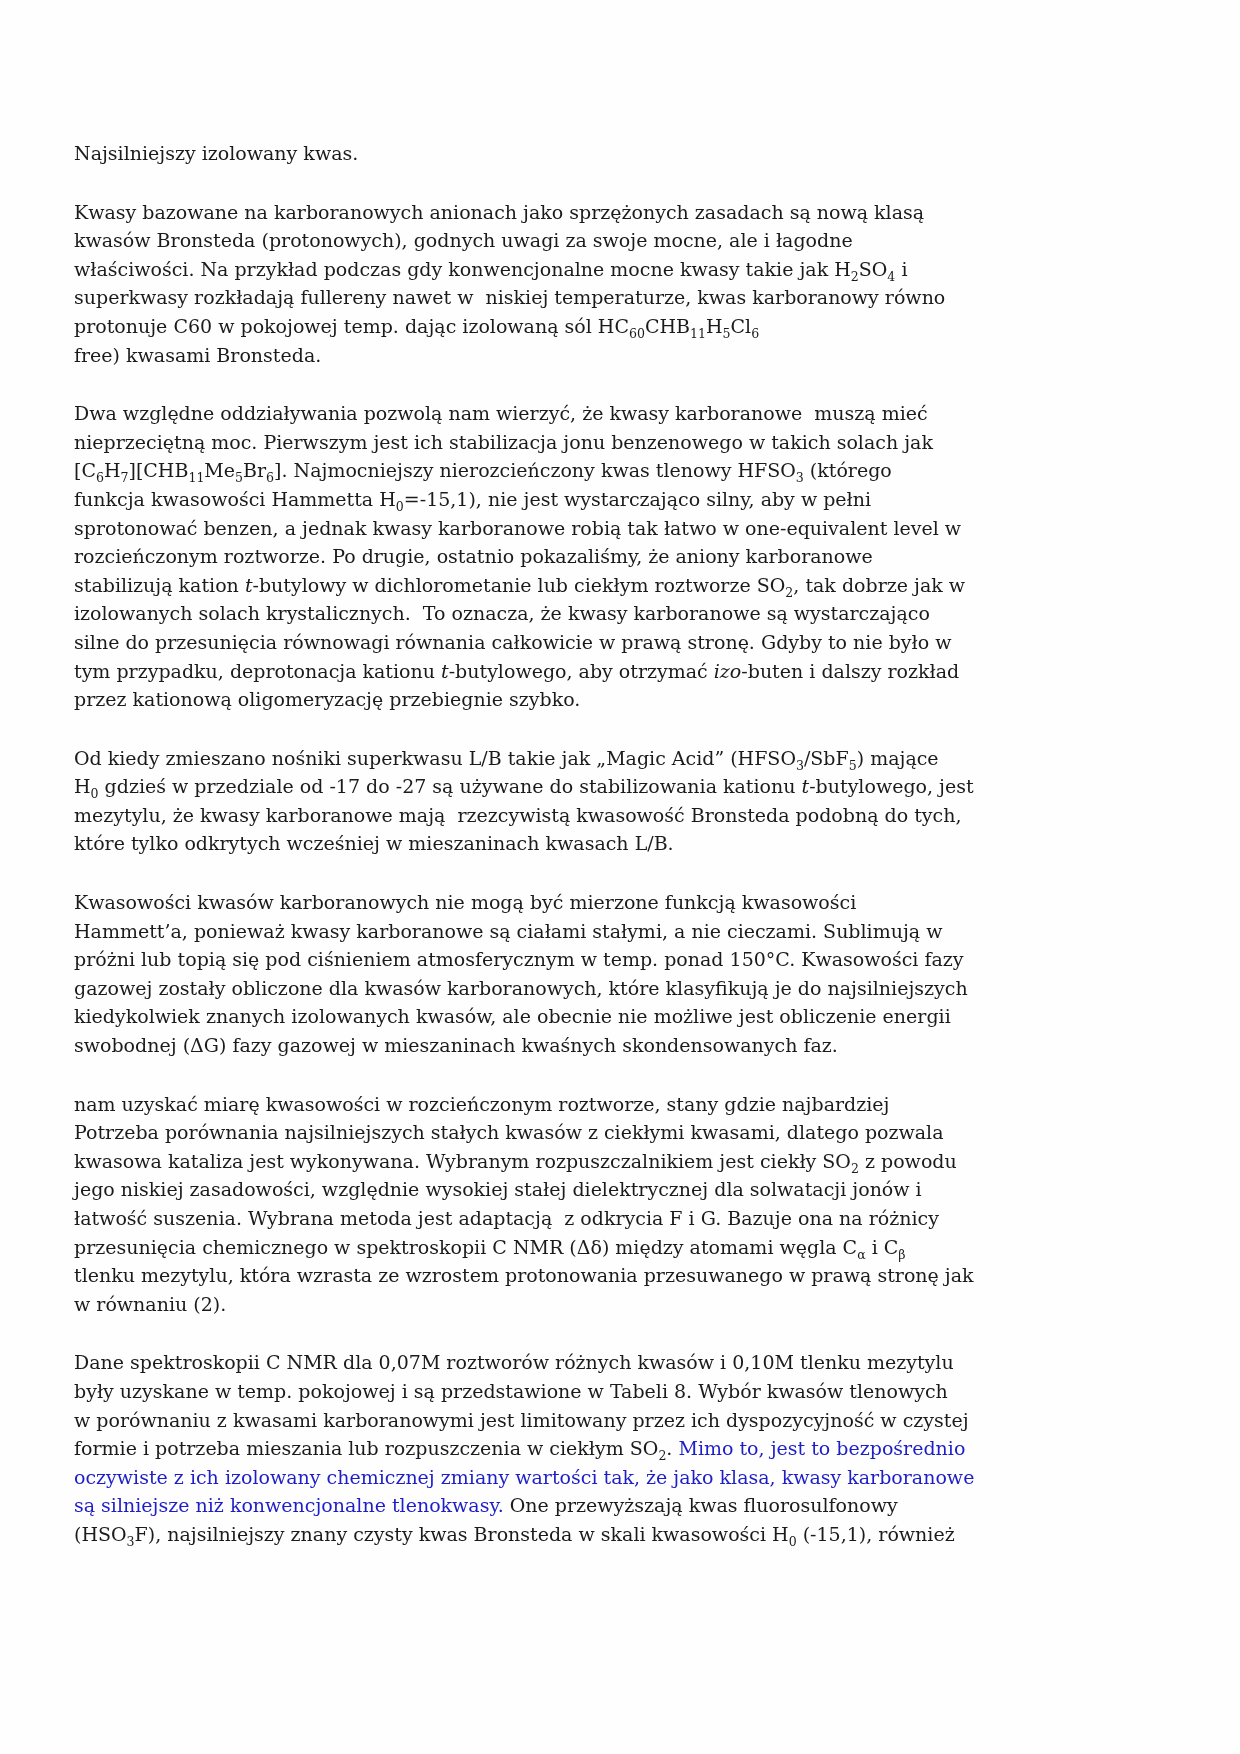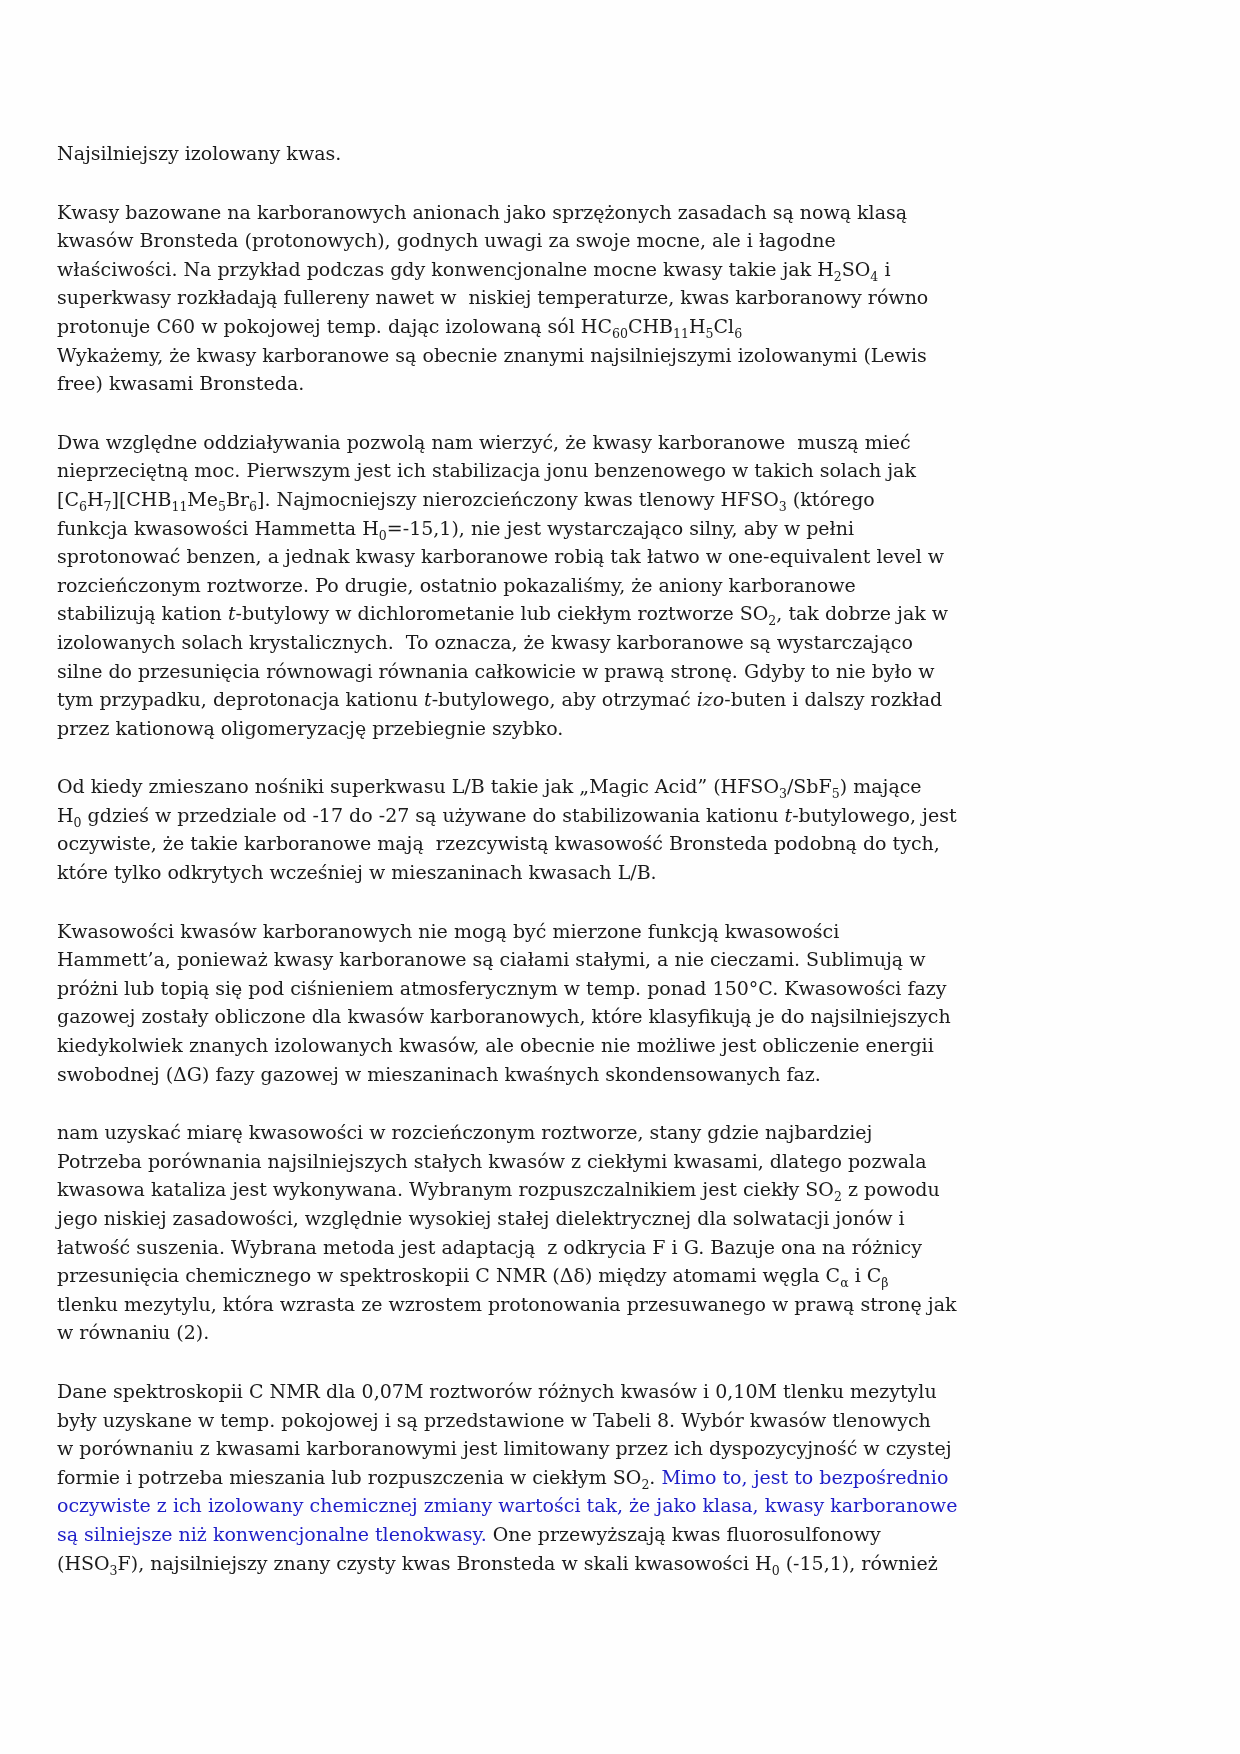--- a/index.html
+++ b/index.html
@@ -11,21 +11,21 @@
     width: 1240px;
     height: 1754px;
     font-family: "DejaVu Serif", "Liberation Serif", serif;
     color: #1b1b1b;
     overflow: hidden;
   }
   .page {
     box-sizing: border-box;
     width: 1240px;
     height: 1754px;
-    padding: 139px 120px 0 57px;
+    padding: 139px 120px 0 74px;
     background: #fefefe;
   }
   .para {
     margin: 0 0 30px 0;
   }
   .line {
     white-space: pre;
     font-size: 19px;
     line-height: 28.6px;
   }
@@ -47,40 +47,39 @@
 <div class="page" style="--accent: #1e1ec8; background: rgb(254, 254, 254); color: rgb(27, 27, 27);">
     <div class="para">
       <div class="line"><span>Najsilniejszy izolowany kwas.</span></div>
     </div>
     <div class="para">
       <div class="line"><span>Kwasy bazowane na karboranowych anionach jako sprzężonych zasadach są nową klasą</span></div>
       <div class="line"><span>kwasów Bronsteda (protonowych), godnych uwagi za swoje mocne, ale i łagodne</span></div>
       <div class="line"><span>właściwości. Na przykład podczas gdy konwencjonalne mocne kwasy takie jak H</span><sub>2</sub><span>SO</span><sub>4</sub><span> i</span></div>
       <div class="line"><span>superkwasy rozkładają fullereny nawet w  niskiej temperaturze, kwas karboranowy równo</span></div>
       <div class="line"><span>protonuje C60 w pokojowej temp. dając izolowaną sól HC</span><sub>60</sub><span>CHB</span><sub>11</sub><span>H</span><sub>5</sub><span>Cl</span><sub>6</sub></div>
-      <div class="line"><span>Wykażemy, że kwasy karboranowe są obecnie znanymi najsilniejszymi izolowanymi (Lewis</span></div>
       <div class="line"><span>free) kwasami Bronsteda.</span></div>
     </div>
     <div class="para">
       <div class="line"><span>Dwa względne oddziaływania pozwolą nam wierzyć, że kwasy karboranowe  muszą mieć</span></div>
       <div class="line"><span>nieprzeciętną moc. Pierwszym jest ich stabilizacja jonu benzenowego w takich solach jak</span></div>
       <div class="line"><span>[C</span><sub>6</sub><span>H</span><sub>7</sub><span>][CHB</span><sub>11</sub><span>Me</span><sub>5</sub><span>Br</span><sub>6</sub><span>]. Najmocniejszy nierozcieńczony kwas tlenowy HFSO</span><sub>3</sub><span> (którego</span></div>
       <div class="line"><span>funkcja kwasowości Hammetta H</span><sub>0</sub><span>=-15,1), nie jest wystarczająco silny, aby w pełni</span></div>
       <div class="line"><span>sprotonować benzen, a jednak kwasy karboranowe robią tak łatwo w one-equivalent level w</span></div>
       <div class="line"><span>rozcieńczonym roztworze. Po drugie, ostatnio pokazaliśmy, że aniony karboranowe</span></div>
       <div class="line"><span>stabilizują kation </span><span class="it">t</span><span>-butylowy w dichlorometanie lub ciekłym roztworze SO</span><sub>2</sub><span>, tak dobrze jak w</span></div>
       <div class="line"><span>izolowanych solach krystalicznych.  To oznacza, że kwasy karboranowe są wystarczająco</span></div>
       <div class="line"><span>silne do przesunięcia równowagi równania całkowicie w prawą stronę. Gdyby to nie było w</span></div>
       <div class="line"><span>tym przypadku, deprotonacja kationu </span><span class="it">t</span><span>-butylowego, aby otrzymać </span><span class="it">izo</span><span>-buten i dalszy rozkład</span></div>
       <div class="line"><span>przez kationową oligomeryzację przebiegnie szybko.</span></div>
     </div>
     <div class="para">
       <div class="line"><span>Od kiedy zmieszano nośniki superkwasu L/B takie jak „Magic Acid” (HFSO</span><sub>3</sub><span>/SbF</span><sub>5</sub><span>) mające</span></div>
       <div class="line"><span>H</span><sub>0</sub><span> gdzieś w przedziale od -17 do -27 są używane do stabilizowania kationu </span><span class="it">t</span><span>-butylowego, jest</span></div>
-      <div class="line"><span>oczywiste, że takie karboranowe mają  rzezcywistą kwasowość Bronsteda podobną do tych,</span></div>
+      <div class="line"><span>mezytylu, że kwasy karboranowe mają  rzezcywistą kwasowość Bronsteda podobną do tych,</span></div>
       <div class="line"><span>które tylko odkrytych wcześniej w mieszaninach kwasach L/B.</span></div>
     </div>
     <div class="para">
       <div class="line"><span>Kwasowości kwasów karboranowych nie mogą być mierzone funkcją kwasowości</span></div>
       <div class="line"><span>Hammett’a, ponieważ kwasy karboranowe są ciałami stałymi, a nie cieczami. Sublimują w</span></div>
       <div class="line"><span>próżni lub topią się pod ciśnieniem atmosferycznym w temp. ponad 150°C. Kwasowości fazy</span></div>
       <div class="line"><span>gazowej zostały obliczone dla kwasów karboranowych, które klasyfikują je do najsilniejszych</span></div>
       <div class="line"><span>kiedykolwiek znanych izolowanych kwasów, ale obecnie nie możliwe jest obliczenie energii</span></div>
       <div class="line"><span>swobodnej (ΔG) fazy gazowej w mieszaninach kwaśnych skondensowanych faz.</span></div>
     </div>

